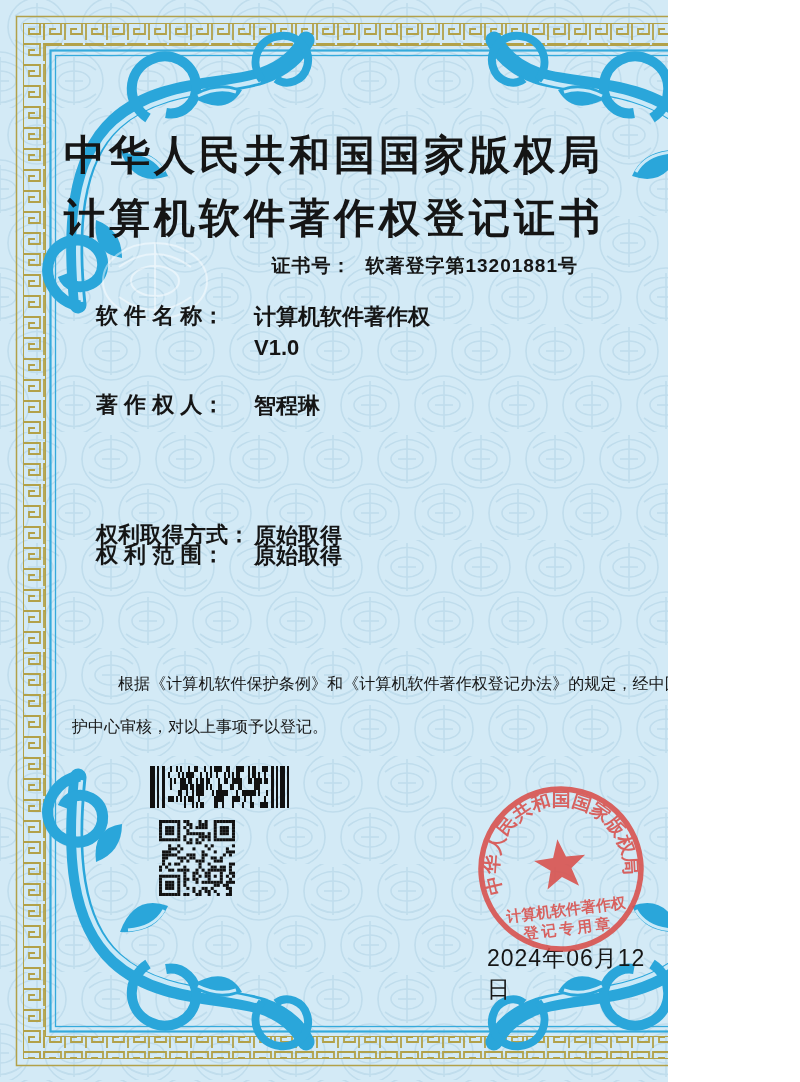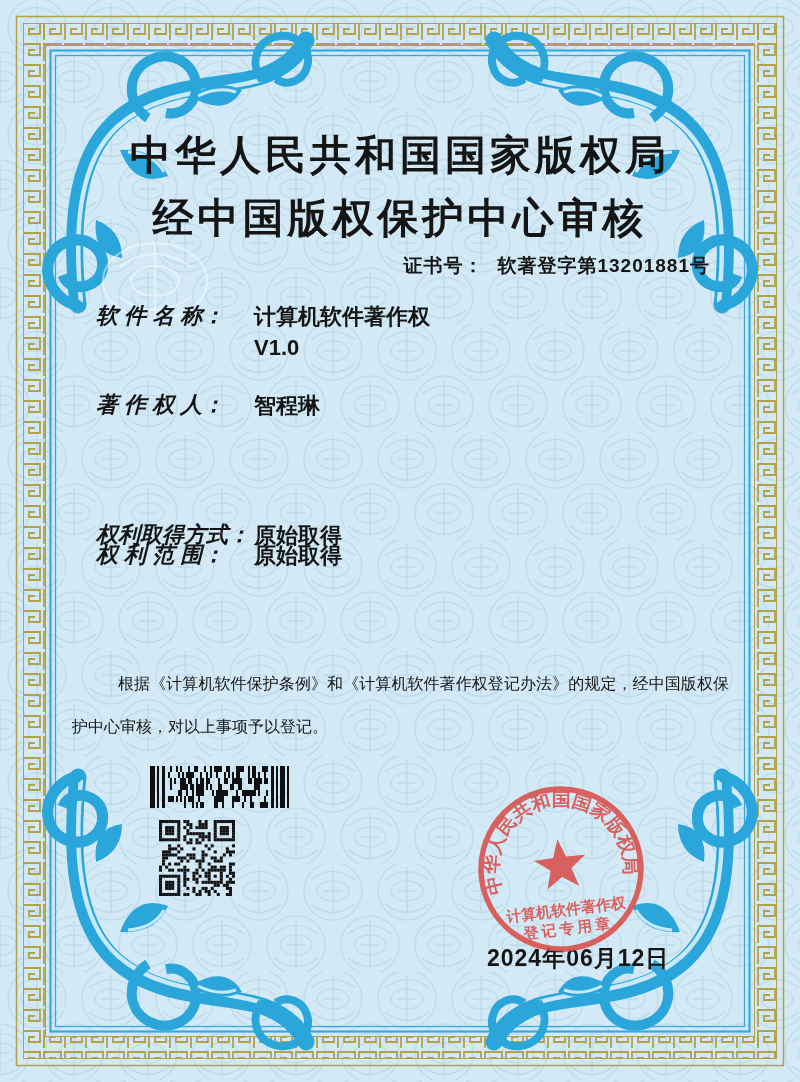--- a/index.html
+++ b/index.html
@@ -1,33 +1,33 @@
 <!DOCTYPE html>
 <html style="--bg: #d3eaf6; --gold: #b2a149; --blueline: #35aadc; --orn: #2aa6da; --red: #d94f4b; --ink: #151515; --wm: #b9d8e9;"><head>
 <meta charset="utf-8">
 <style>
   :root{
     --bg:#d3eaf6; --gold:#b2a149; --blueline:#35aadc; --orn:#2aa6da;
     --ornlight:#c9e9f8; --red:#d94f4b; --ink:#151515; --wm:#b9d8e9;
   }
   html,body{margin:0;padding:0;}
   body{width:800px;height:1082px;font-family:"Liberation Sans",sans-serif;}
-  .page{position:relative;width:800px;height:1082px;overflow:hidden;background:var(--bg);}
+  .page{position:relative;width:668px;height:1082px;overflow:hidden;background:var(--bg);}
   .bg{position:absolute;left:0;top:0;z-index:0;}
   .layer{position:absolute;z-index:2;color:var(--ink);}
   .title{left:0;right:0;top:124px;text-align:center;font-size:41px;font-weight:700;
          letter-spacing:4px;line-height:63px;}
   .certno{right:90px;top:253px;font-size:19px;font-weight:700;letter-spacing:1px;text-align:center;}
   .certno .gap{display:inline-block;width:14px;}
   .field{left:96px;font-size:22px;font-weight:700;}
-  .flabel{display:inline-block;white-space:pre;font-style:italic;}
+  .flabel{display:inline-block;white-space:pre;}
   .fvalue{position:absolute;left:158px;top:0;white-space:pre;line-height:31px;}
   .para{left:72px;width:657px;top:662px;font-size:16px;font-weight:400;line-height:43px;
         text-align:justify;text-indent:46px;}
-  .date{left:487px;top:943px;font-size:23px;font-weight:700;letter-spacing:1px;}
+  .date{left:487px;top:943px;font-size:23px;font-weight:400;letter-spacing:1px;}
   .orn{stroke:var(--orn);fill:none;}
   .orn-f{fill:var(--orn);stroke:none;}
   .orn-hl{stroke:var(--ornlight);fill:none;}
   .goldline{stroke:var(--gold);fill:none;}
   .bluerect{stroke:var(--blueline);fill:none;}
   .wm-stroke{stroke:var(--wm);fill:none;stroke-width:1.6;}
   .sealtxt{fill:var(--red);font-weight:700;font-family:"Liberation Sans",sans-serif;}
   svg.abs{position:absolute;z-index:2;}
   svg.seal{z-index:3;}
 </style>
@@ -93,21 +93,21 @@
       <ellipse rx="52" ry="38"></ellipse>
       <path d="M0,-38 V38"></path>
       <ellipse rx="24" ry="15"></ellipse>
       <path d="M-36,-14 q36,-26 72,0"></path>
       <path d="M-36,16 q36,26 72,0"></path>
     </g>
   </svg>
 
   <div class="layer title">
     <div>中华人民共和国国家版权局</div>
-    <div>经中国版权保护中心审核</div>
+    <div>计算机软件著作权登记证书</div>
   </div>
 
   <div class="layer certno">
     <span>证书号：</span><span class="gap"></span><span>软著登字第13201881号</span>
   </div>
 
   <div class="layer field" style="top:301px">
     <span class="flabel">软 件 名 称：</span>
     <span class="fvalue"><span>计算机软件著作权</span><br><span>V1.0</span></span>
   </div>

